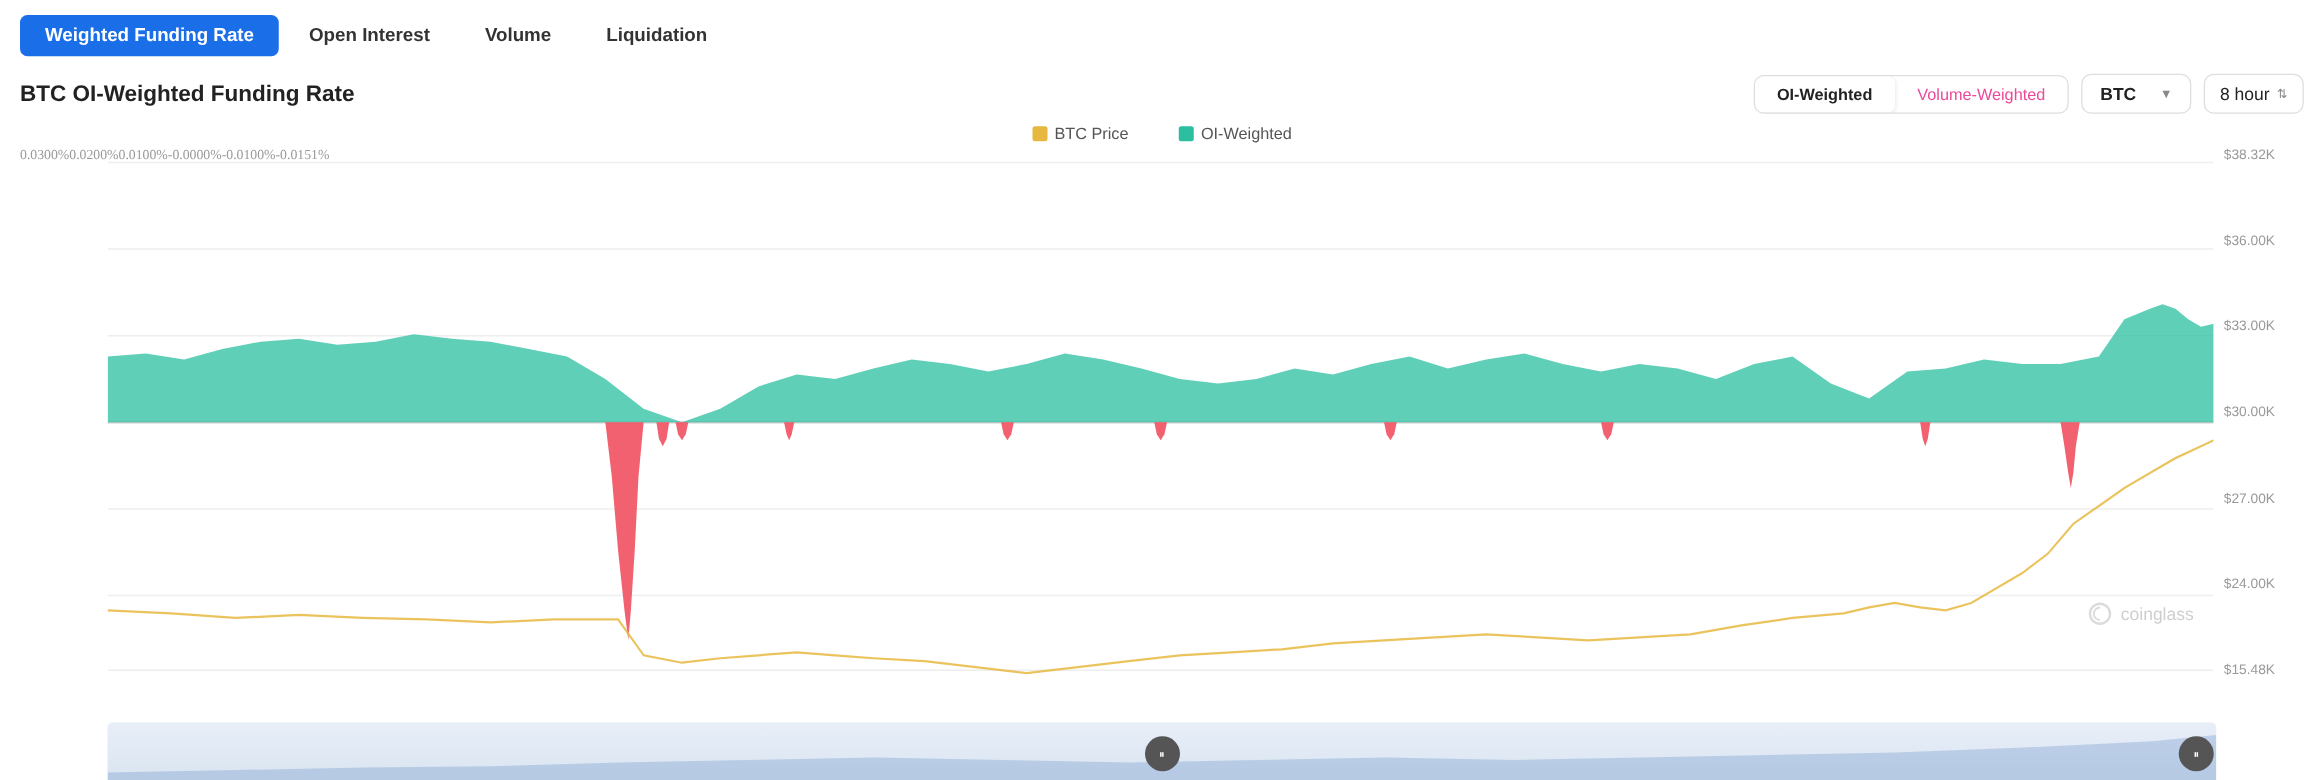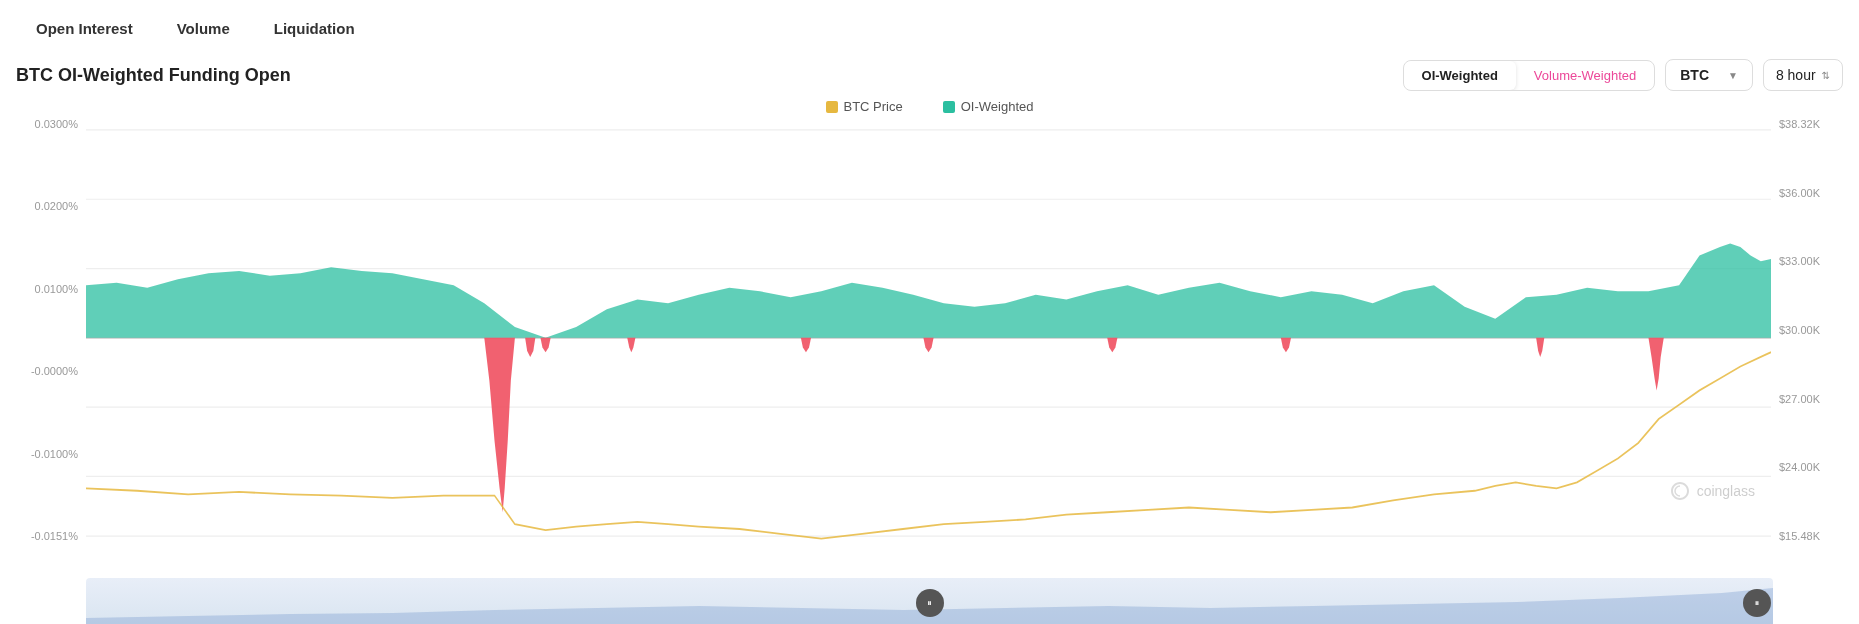--- a/index.html
+++ b/index.html
@@ -159,28 +159,29 @@
     .chart-area {
       flex: 1;
       position: relative;
       display: flex;
       min-height: 0;
     }
 
     .y-axis-left {
       width: 70px;
       display: flex;
-      flex-direction: column;
+      flex-direction: row;
       justify-content: space-between;
       padding-bottom: 30px;
       font-size: 11px;
       color: #999;
       text-align: right;
       padding-right: 8px;
       flex-shrink: 0;
+      font-family: Liberation Serif, serif;
     }
 
     .y-axis-right {
       width: 72px;
       display: flex;
       flex-direction: column;
       justify-content: space-between;
       padding-bottom: 30px;
       font-size: 11px;
       color: #999;
@@ -209,27 +210,28 @@
       position: relative;
       overflow: hidden;
     }
   </style>
 </head>
 <body>
 
 <div class="container">
 
   <div class="top-tabs">
+    <button class="tab-btn active">Weighted Funding Rate</button>
     <button class="tab-btn">Open Interest</button>
     <button class="tab-btn">Volume</button>
     <button class="tab-btn">Liquidation</button>
   </div>
 
   <div class="chart-header">
-    <span class="chart-title">BTC OI-Weighted Funding Open</span>
+    <span class="chart-title">BTC OI-Weighted Funding Rate</span>
     <div class="chart-controls">
       <div class="weight-toggle">
         <button class="weight-btn active">OI-Weighted</button>
         <button class="weight-btn">Volume-Weighted</button>
       </div>
       <div class="asset-select">
         <span>BTC</span>
         <span class="chevron-icon">▼</span>
       </div>
       <div class="interval-select">

